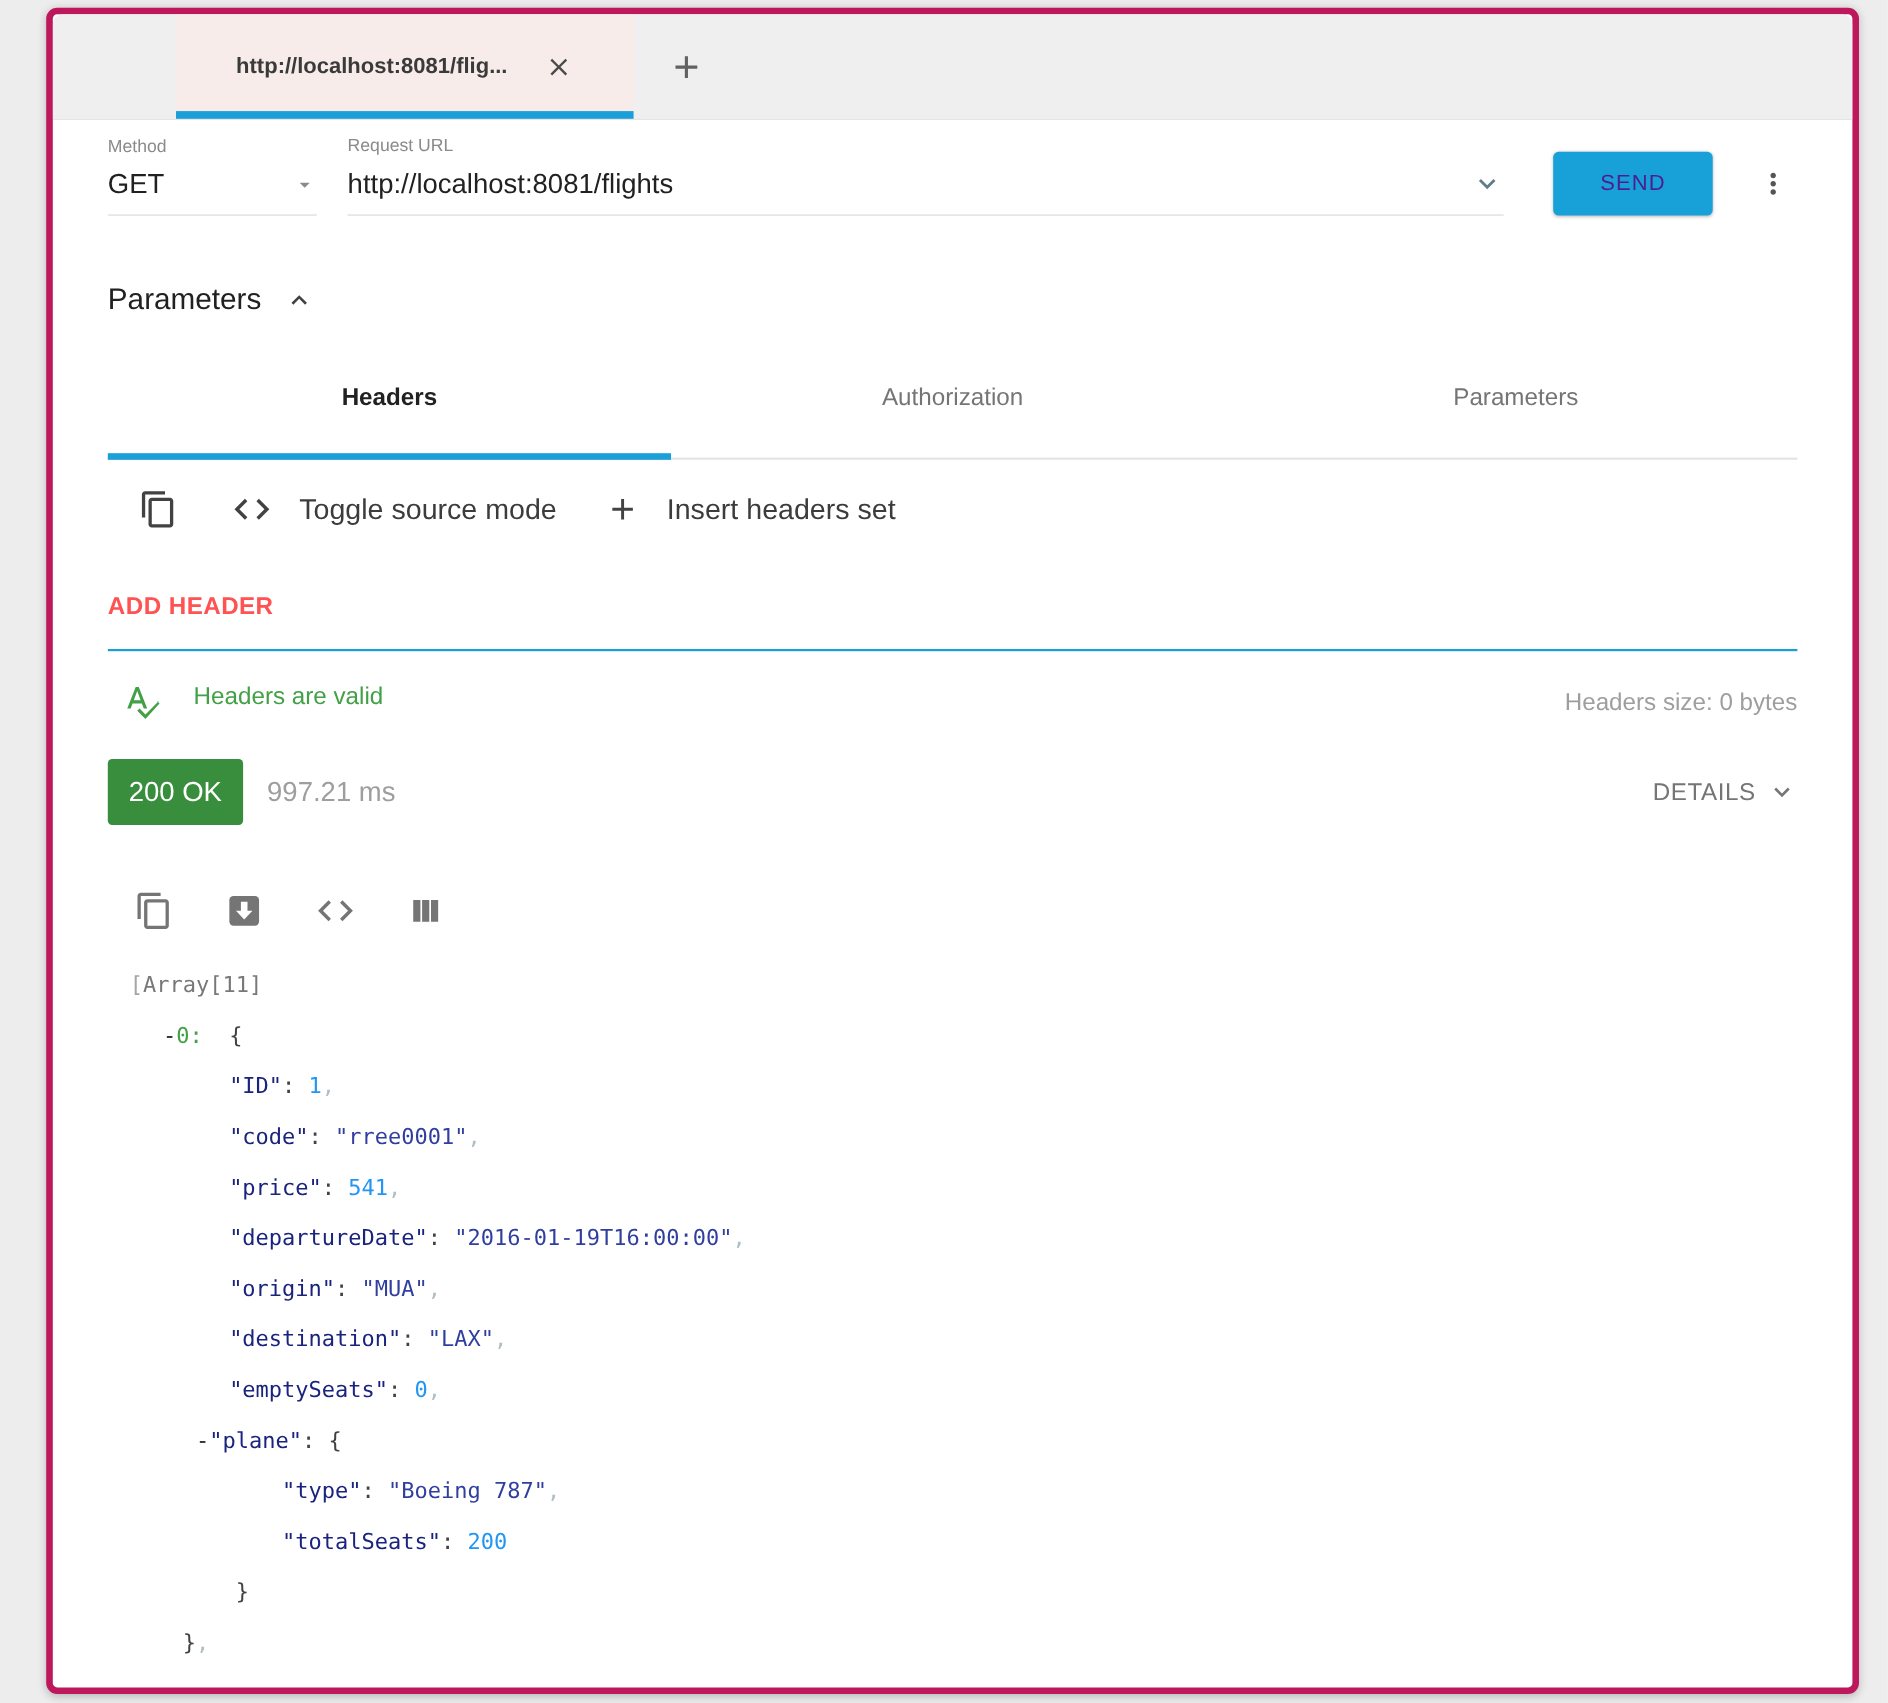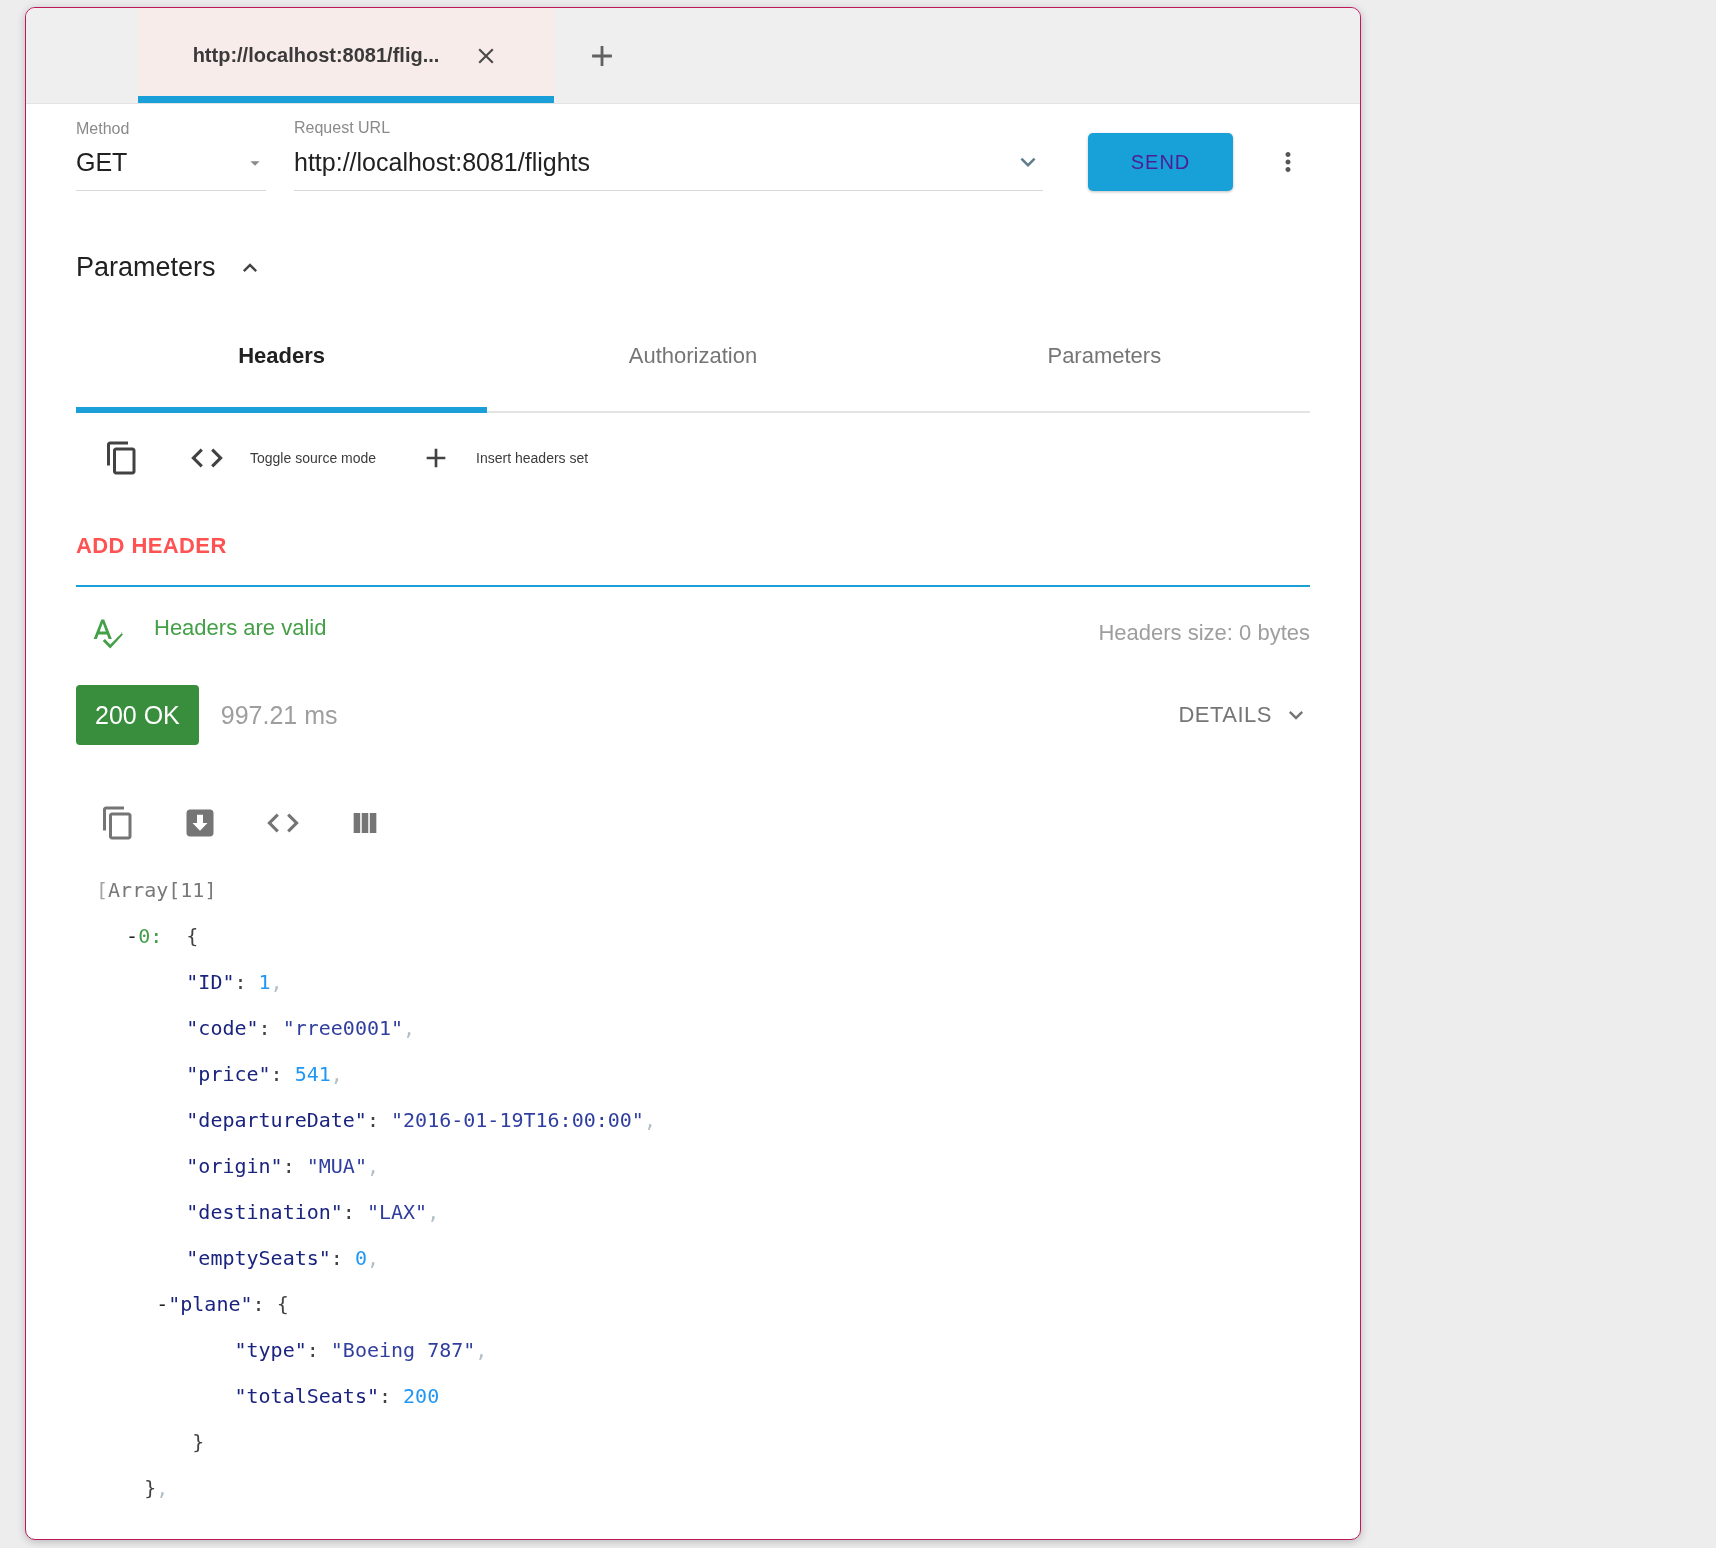--- a/index.html
+++ b/index.html
@@ -1,19 +1,19 @@
 <!DOCTYPE html>
 <html><head>
 <meta charset="utf-8">
 <style>
   * { margin:0; padding:0; box-sizing:border-box; }
   html,body { width:1716px; height:1548px; background:#ededed; font-family:"Liberation Sans",sans-serif; }
   .window {
-    position:absolute; left:25px; top:7px; width:1336px; height:1533px;
-    background:#fff; border:1px solid #be185d; border-radius:10px;
+    position:absolute; left:42px; top:7px; width:1648px; height:1533px;
+    background:#fff; border:6px solid #be185d; border-radius:10px;
     box-shadow:0 2px 8px rgba(0,0,0,.22); overflow:hidden;
   }
   
   .tabbar { height:96px; background:#efefef; border-bottom:1px solid #e3e3e3; display:flex; align-items:stretch; border-radius:9px 9px 0 0; }
   .req-tab { position:relative; margin-left:112px; width:416px; background:#f7ece9; display:flex; align-items:center; justify-content:center; gap:34px; cursor:pointer; }
   .req-tab .tab-title { font-size:20px; color:#3a3a3a; font-weight:bold; }
   .req-tab .tab-underline { position:absolute; left:0; right:0; bottom:0; height:7px; background:#1a9fd9; }
   .icon-x svg, .icon-plus-tab svg { display:block; }
   .newtab-btn { margin-left:20px; width:56px; display:flex; align-items:center; justify-content:center; cursor:pointer; }
   
@@ -30,21 +30,21 @@
   .params-head { margin:61px 50px 0; display:flex; align-items:center; gap:20px; }
   .params-title { font-size:27px; color:#212121; }
   .collapse-btn { cursor:pointer; display:flex; align-items:center; }
   .ptabs { margin:18px 50px 0; height:112px; display:flex; border-bottom:2px solid #e4e4e4; }
   .ptab { flex:1; display:flex; align-items:center; justify-content:center; font-size:22px; color:#757575; cursor:pointer; position:relative; }
   .ptab.active { color:#212121; font-weight:bold; }
   .ptab.active .tab-ind { position:absolute; left:0; right:0; bottom:-2px; height:6px; background:#1a9fd9; }
   
   .hdr-toolbar { margin:14px 50px 0; padding-left:28px; height:62px; display:flex; align-items:center; }
   .icon-btn { display:flex; align-items:center; justify-content:center; cursor:pointer; }
-  .tool-label { font-size:14px; color:#3c3c3c; cursor:pointer; }
+  .tool-label { font-size:26px; color:#3c3c3c; cursor:pointer; }
   .gap48{width:48px}.gap24{width:24px}.gap44{width:44px}
   .add-header { margin:44px 50px 0; font-size:22px; color:#ff5252; font-weight:bold; letter-spacing:.4px; cursor:pointer; width:fit-content; }
   .blue-divider { margin:26px 50px 0; height:2px; background:#1a9fd9; }
   .valid-row { margin:16px 50px 0; padding-left:14px; height:60px; display:flex; align-items:center; justify-content:space-between; }
   .valid-left { display:flex; gap:28px; }
   .valid-msg { font-size:22px; color:#43a047; }
   .hdr-size { font-size:22px; color:#9e9e9e; }
   
   .status-row { margin:20px 50px 0; height:64px; display:flex; align-items:center; }
   .status-badge { background:#388e3c; color:#fff; font-size:25px; height:60px; line-height:60px; padding:0 19px; border-radius:4px; }

